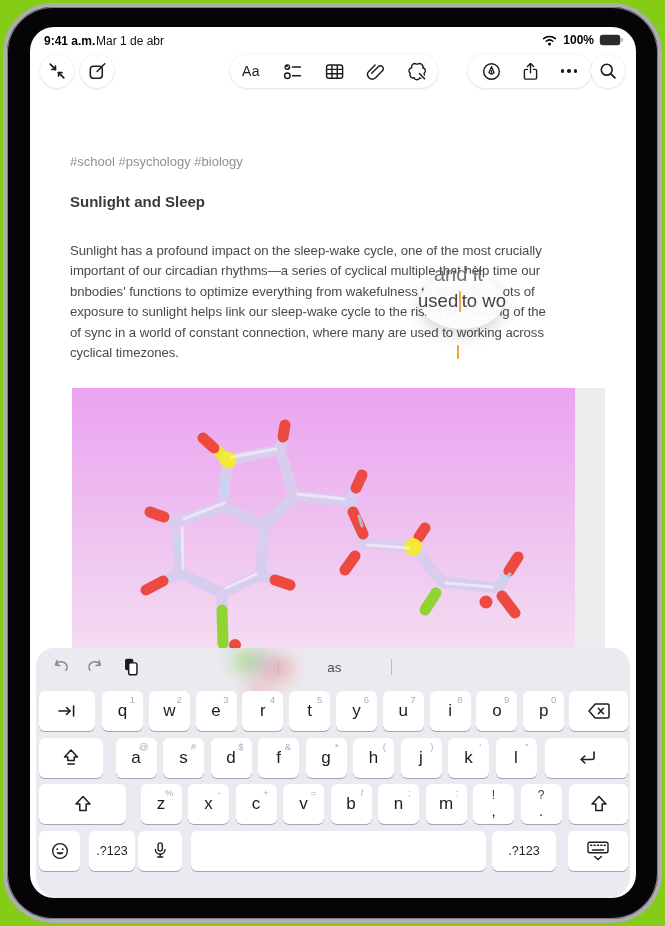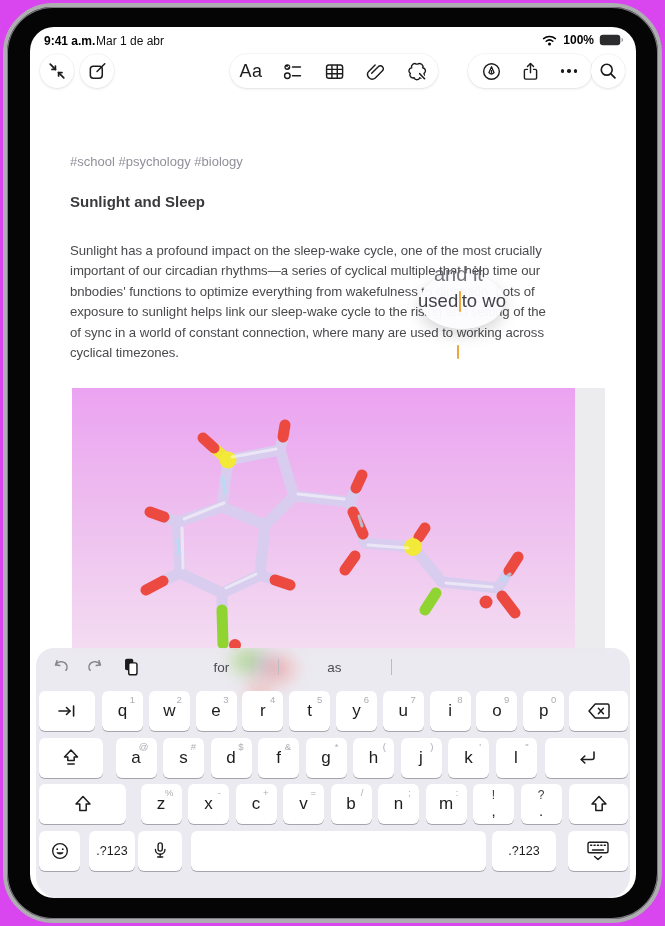--- a/index.html
+++ b/index.html
@@ -1,17 +1,17 @@
 <!DOCTYPE html>
 <html><head>
 <meta charset="utf-8">
 <style>
   html,body{margin:0;padding:0;background:#fff;}
   *{box-sizing:border-box;}
-  .stage{position:relative;width:665px;height:926px;background:#d946ef;overflow:hidden;
+  .stage{position:relative;width:665px;height:926px;background:#84cc16;overflow:hidden;
          font-family:"Liberation Sans","DejaVu Sans",sans-serif;}
   
   .device{position:absolute;left:3px;top:3px;width:659px;height:920px;border-radius:50px;
           background:#050505;border:4px solid #aeaeb2;box-shadow:inset 0 0 0 1px #7c7c80;}
   .screen{position:absolute;left:30px;top:27px;width:606px;height:871px;background:#fff;
           border-radius:24px;overflow:hidden;}
   
   .statusbar{position:absolute;left:0;top:0;width:100%;height:24px;font-size:12px;color:#000;}
   .sb-time{position:absolute;left:14px;top:7px;font-weight:700;}
   .sb-date{position:absolute;left:66px;top:7px;font-weight:400;color:#111;}
@@ -19,21 +19,21 @@
   .sb-batt-label{font-weight:600;}
   
   .toolbar{position:absolute;left:0;top:26px;width:100%;height:36px;}
   .circle-btn{position:absolute;width:34px;height:34px;border-radius:50%;background:#fff;
               box-shadow:0 0 0 .5px rgba(0,0,0,.05),0 1px 3px rgba(0,0,0,.10);
               display:flex;align-items:center;justify-content:center;}
   .pill{position:absolute;height:34px;border-radius:17px;background:#fff;
         box-shadow:0 0 0 .5px rgba(0,0,0,.05),0 1px 3px rgba(0,0,0,.10);
         display:flex;align-items:center;justify-content:space-between;}
   .pill .tb-item{display:flex;align-items:center;justify-content:center;width:34px;height:34px;cursor:default;}
-  .aa-label{font-size:18px;color:#1c1c1e;letter-spacing:.5px;}
+  .aa-label{font-size:14px;color:#1c1c1e;letter-spacing:.5px;}
   .more-dots{display:flex;gap:3px;}
   .more-dots i{width:3.6px;height:3.6px;border-radius:50%;background:#1c1c1e;}
   
   .note-title{position:absolute;left:40px;top:72px;font-size:20.5px;font-weight:700;color:#303034;}
   .note-tags{position:absolute;left:40px;top:127px;font-size:13px;color:#90909a;}
   .note-heading{position:absolute;left:40px;top:166px;font-size:15px;font-weight:700;color:#3a3a3e;}
   .note-body{position:absolute;left:40px;top:214px;width:516px;font-size:13.2px;line-height:20.4px;
              color:#4a4a4e;letter-spacing:-.05px;}
   .note-body div{white-space:nowrap;}
   .text-caret{position:absolute;left:427px;top:318px;width:2px;height:14px;background:#eda63b;border-radius:1px;}
@@ -296,21 +296,20 @@
             <path d="M16.4 5.2 L17.8 9.6 L13.4 10.4"></path>
             <path d="M17.6 9.4 C15.4 6 10.4 5.2 7.4 7.8 C5.1 9.8 4.8 13.2 6.6 15.6"></path>
           </svg>
         </div>
         <div class="kb-tool" style="left:80px;">
           <svg width="22" height="22" viewBox="0 0 24 24">
             <rect x="5.5" y="3" width="9" height="12.5" rx="2" fill="#1c1c1e"></rect>
             <rect x="9.5" y="7.5" width="9" height="13" rx="2" fill="#fff" stroke="#1c1c1e" stroke-width="1.6"></rect>
           </svg>
         </div>
-        <div class="sugg-cell" style="left:129px;">for</div>
         <div class="sugg-sep" style="left:242px;"></div>
         <div class="sugg-cell" style="left:242px;">as</div>
         <div class="sugg-sep" style="left:355px;"></div>
       </div>
 
       <div id="keys">
 
         <div class="key fn" style="left:3px;top:43px;width:56px;">
           <svg width="24" height="24" viewBox="0 0 24 24" fill="none" stroke="#1d1d1f" stroke-width="1.6" stroke-linecap="round" stroke-linejoin="round">
             <line x1="4" y1="12" x2="15" y2="12"></line>

